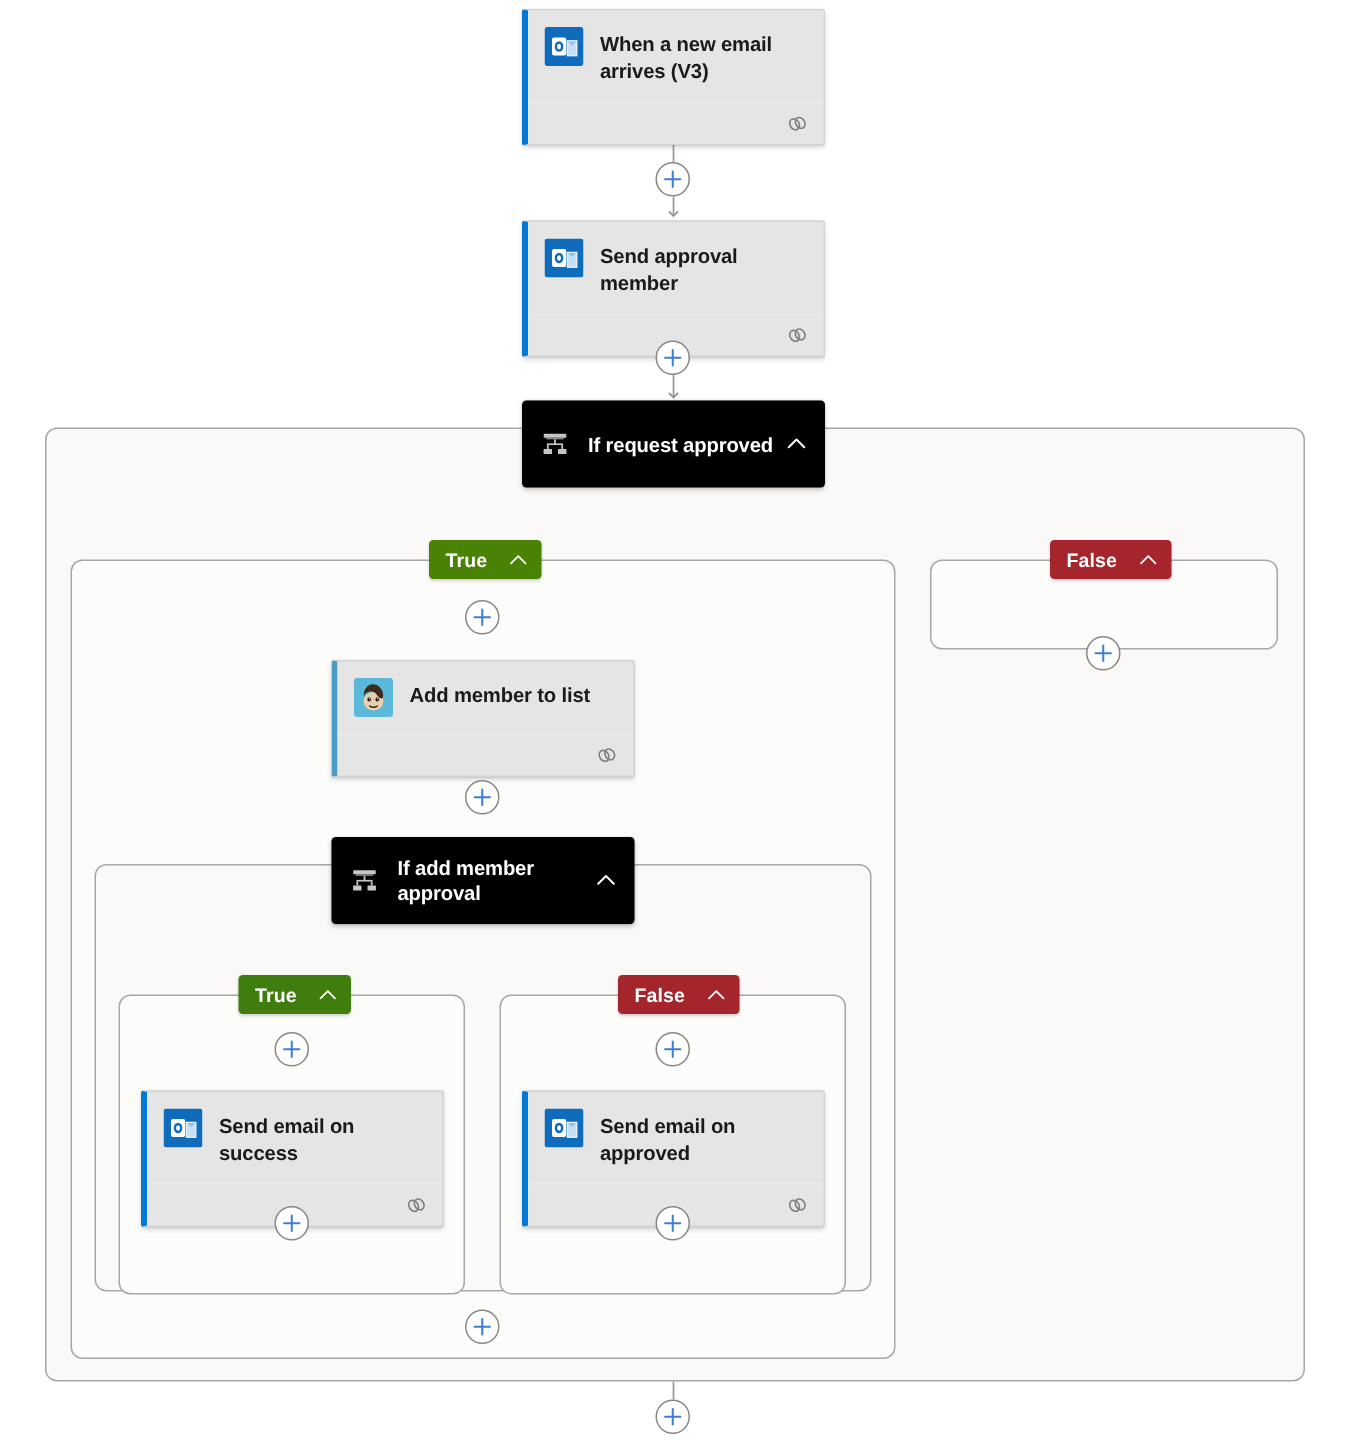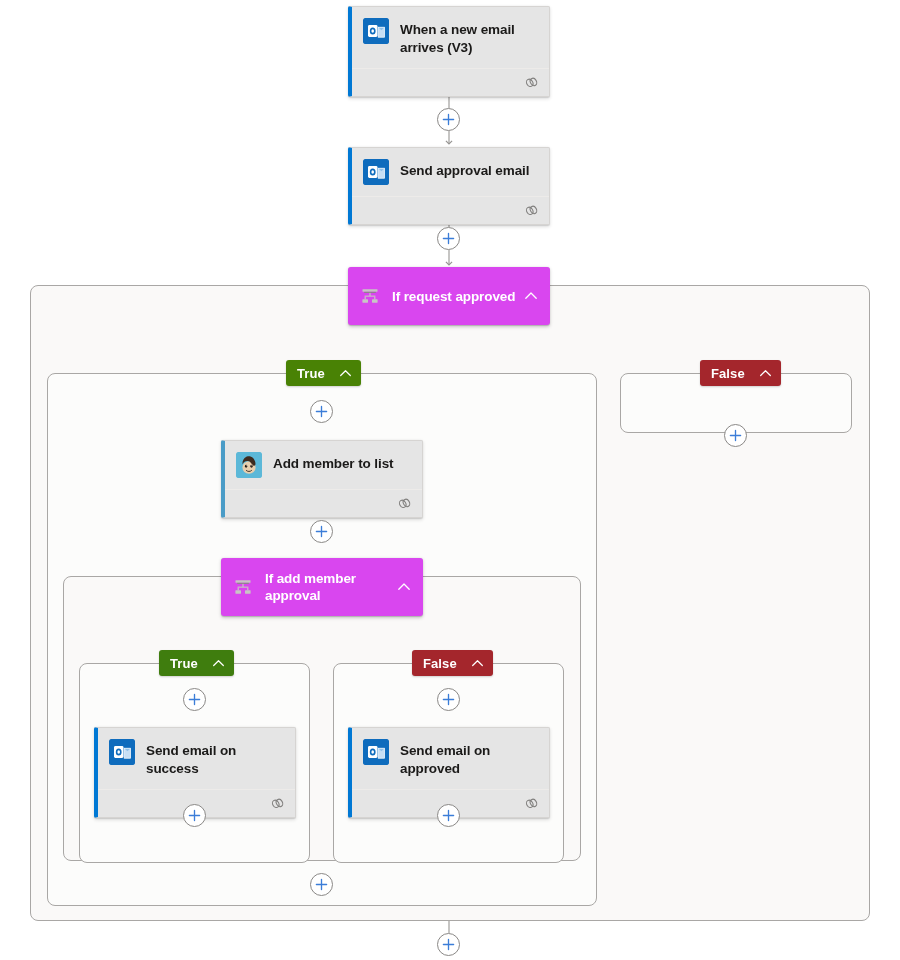--- a/index.html
+++ b/index.html
@@ -94,21 +94,21 @@
     height: 15px;
     opacity: .75;
   }
 
   
   .cond {
     position: absolute;
     box-sizing: border-box;
     width: 202px;
     height: 58px;
-    background: #d946ef;
+    background: #000000;
     border-radius: 3px;
     display: flex;
     align-items: center;
     padding: 0 8px 0 12px;
     box-shadow: 0 1.6px 3.6px rgba(0,0,0,.20), 0 .3px .9px rgba(0,0,0,.14);
     z-index: 5;
   }
   .cond-icon {
     flex: 0 0 auto;
     width: 20px;
@@ -260,21 +260,21 @@
     <div class="card-head">
       <svg class="card-icon" viewBox="0 0 26 26">
         <rect width="26" height="26" rx="1.5" fill="#0f6cbd"></rect>
         <rect x="5" y="7" width="9.5" height="12" rx="1.4" fill="#ffffff"></rect>
         <ellipse cx="9.7" cy="13" rx="2.9" ry="3.5" fill="#0f6cbd"></ellipse>
         <ellipse cx="9.7" cy="13" rx="1.3" ry="1.8" fill="#ffffff"></ellipse>
         <path d="M15.2 9.2 L21.6 9.2 L21.6 19.2 L15.2 19.2 Z" fill="#c7dff5"></path>
         <path d="M15.2 9.2 L18.4 12.3 L21.6 9.2 Z" fill="#8fc1ea"></path>
         <rect x="15.2" y="9.2" width="6.4" height="10" fill="none" stroke="#ffffff" stroke-width=".7"></rect>
       </svg>
-      <div class="card-title">Send approval email</div>
+      <div class="card-title">Send approval member</div>
     </div>
     <div class="card-foot">
       <svg class="link-icon" viewBox="0 0 16 16">
         <ellipse cx="6.1" cy="8.4" rx="3.2" ry="4.1" fill="none" stroke="#605e5c" stroke-width="1.15" transform="rotate(-32 6.1 8.4)"></ellipse>
         <ellipse cx="10.1" cy="7.4" rx="3.2" ry="4.1" fill="none" stroke="#605e5c" stroke-width="1.15" transform="rotate(-32 10.1 7.4)"></ellipse>
       </svg>
     </div>
   </div>
 
   <div class="cond" style="left:348px; top:267px;">

